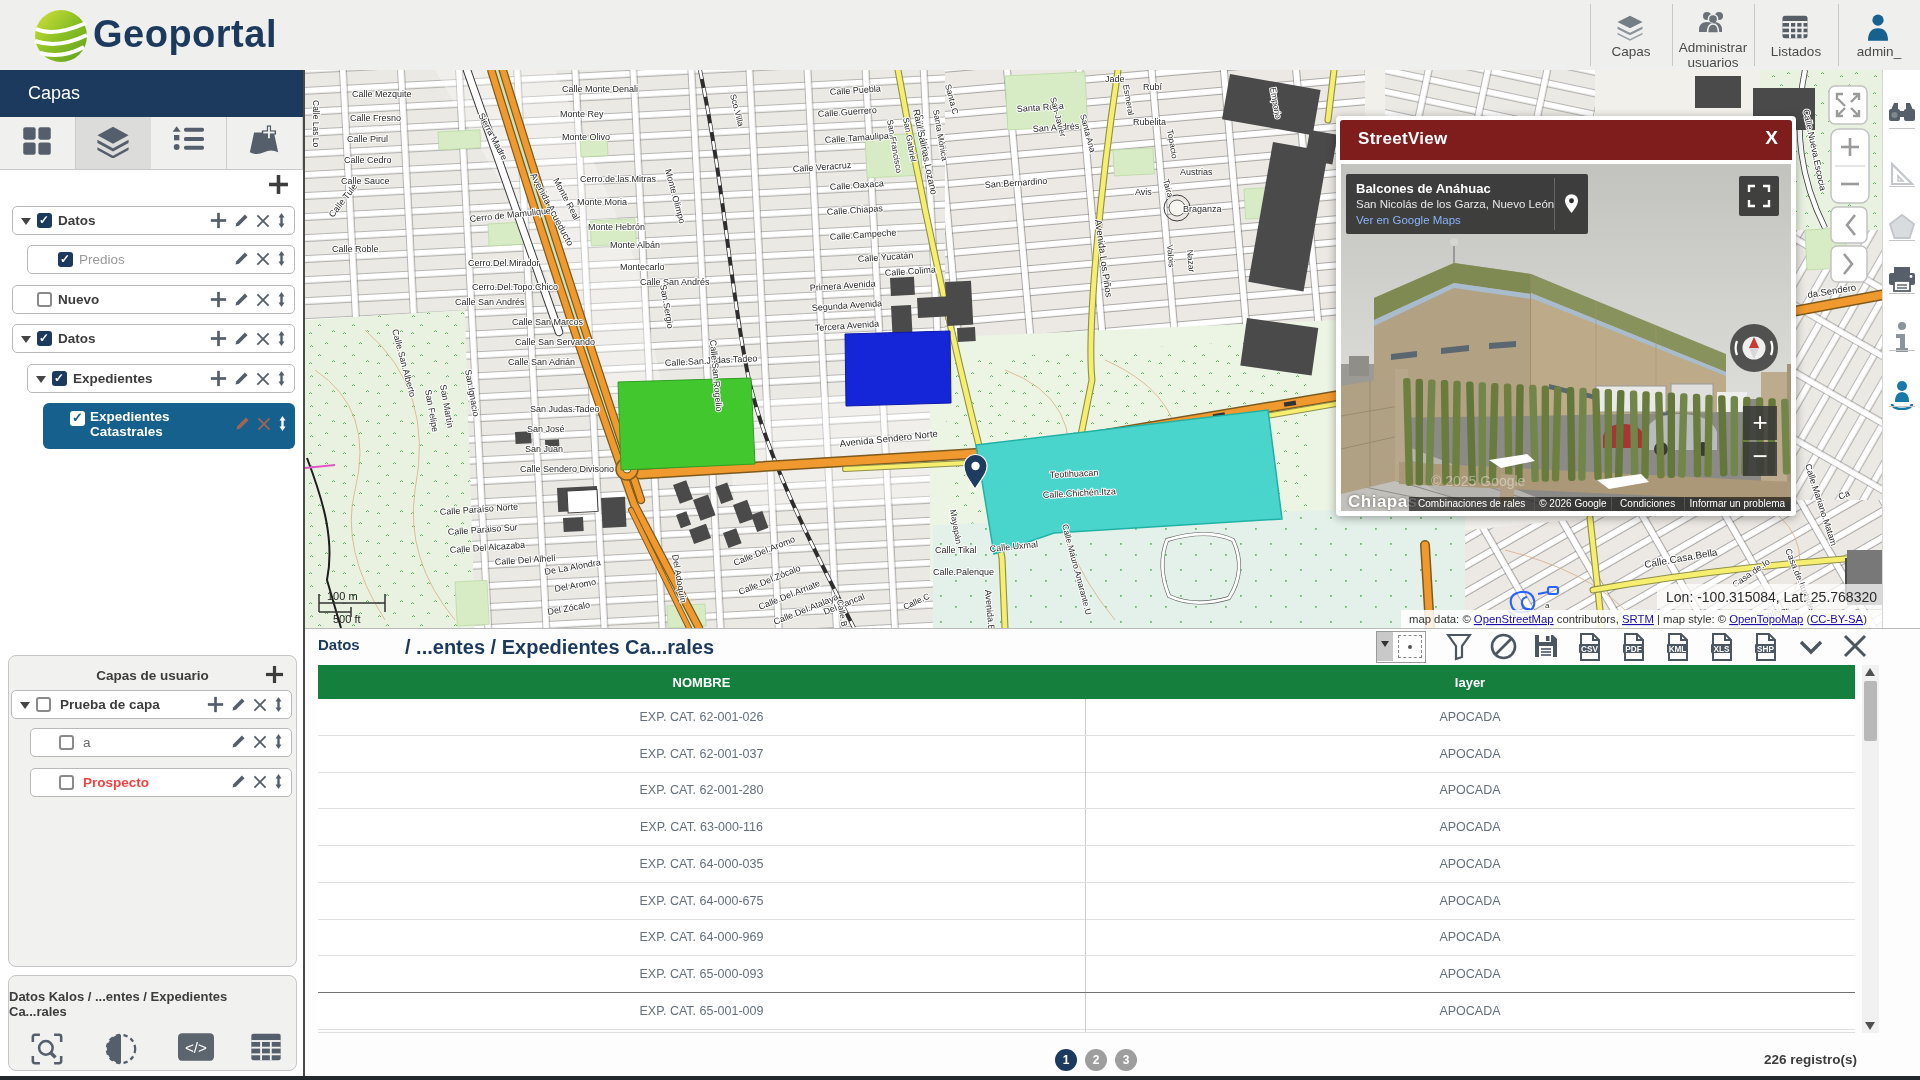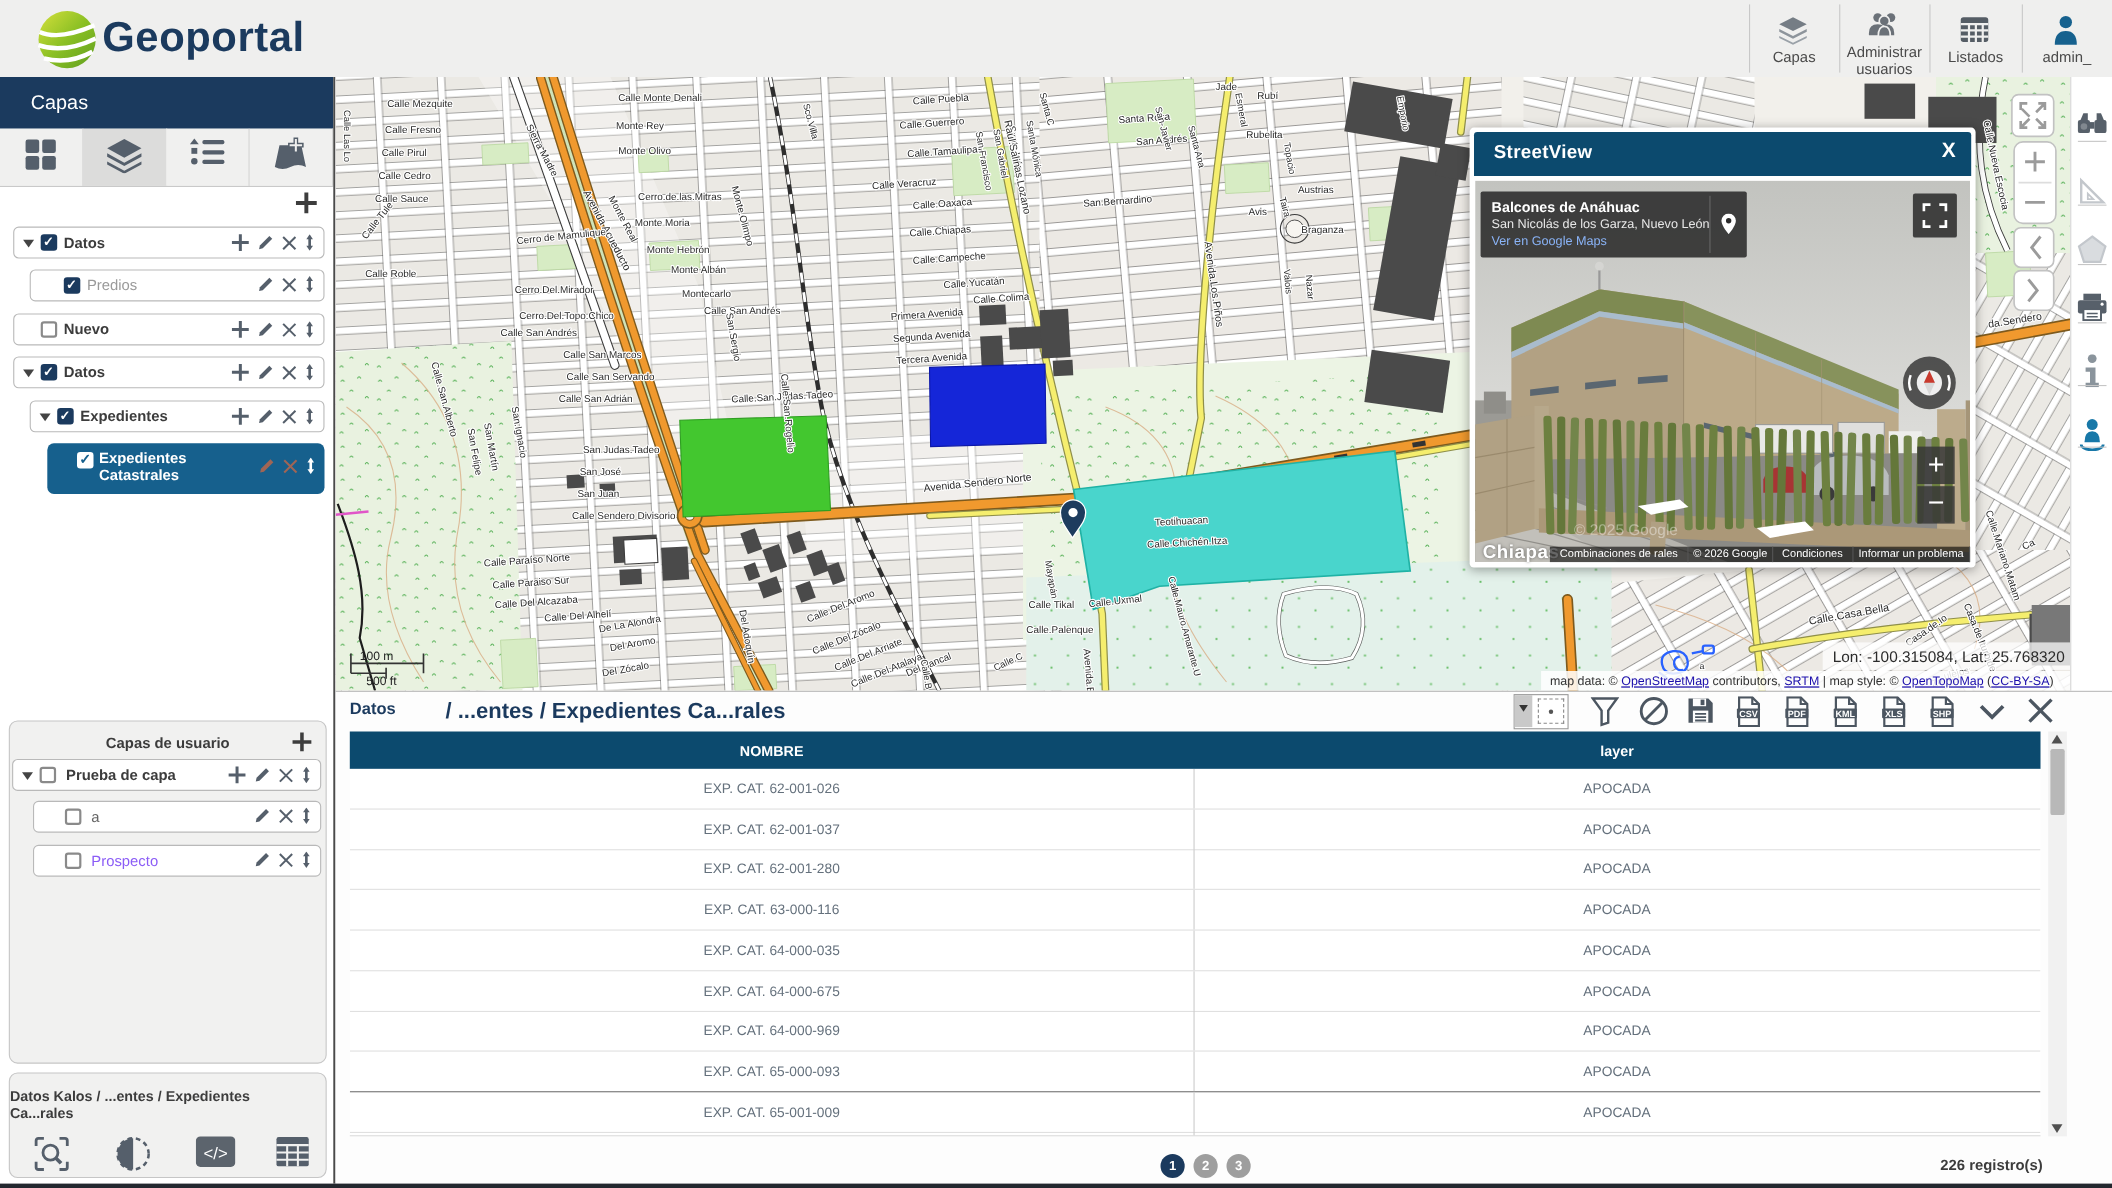--- a/index.html
+++ b/index.html
@@ -22,21 +22,21 @@
   .cb.off { background:#fff; border:2px solid #8a8a8a; }
   .cb.on:after { content:"✓"; color:#fff; font-size:12px; font-weight:bold; position:absolute; left:2px; top:0px; }
   .tri { position:absolute; top:11px; width:0; height:0; border-left:5px solid transparent; border-right:5px solid transparent; border-top:7px solid #444; }
   .acticons { position:absolute; right:8px; top:5px; }
   .panel { left:8px; width:289px; background:#f1f1f0; border:1px solid #c6c6c6; border-radius:8px; }
   #map { left:305px; top:70px; width:1577px; height:558px; background:#f2f0eb; overflow:hidden; }
   #rtb { left:1882px; top:70px; width:38px; height:558px; background:#fff; border-left:1px solid #d5d5d5; }
   .rdiv { width:26px; height:1px; background:#c6c6c6; }
   #tpanel { left:305px; top:628px; width:1615px; height:448px; background:#fdfdfd; border-top:1px solid #bbb; }
   #bottombar { left:0px; top:1076px; width:1920px; height:4px; background:#23272e; }
-  .navyhdr { background:#0c4a6e; color:#fff; font-weight:bold; font-size:13px; }
+  .navyhdr { background:#15803d; color:#fff; font-weight:bold; font-size:13px; }
   .cell { position:absolute; text-align:center; color:#64707c; font-size:12.5px; }
   .pgc { position:absolute; width:22px; height:22px; border-radius:50%; color:#fff; font-size:12px; font-weight:bold; text-align:center; line-height:22px; }
 
 </style>
 </head>
 <body>
 <div id="stage">
 <div id="header" class="abs">
       <svg class="abs" style="left:34px;top:9px" width="54" height="54" viewBox="0 0 54 54">
 <defs>
@@ -341,21 +341,21 @@
               </svg>
               <svg width="9" height="15" viewBox="0 0 12 20" fill="#555f6b">
                 <path d="M6 0 L10 6 L2 6 Z"></path>
                 <rect x="4.4" y="5" width="3.2" height="10"></rect>
                 <path d="M6 20 L10 14 L2 14 Z"></path>
               </svg>
             </span></div>
         </div>
         <div class="abs trow" style="top:112px;left:21px;width:262px">
           <div class="cb off" style="left:28px"></div>
-          <div class="lbl" style="left:52px;color:#8b5cf6;font-weight:normal">Prospecto</div>
+          <div class="lbl" style="left:52px;color:#ef4444;font-weight:bold">Prospecto</div>
           <div class="acticons"><span style="display:inline-flex;gap:7px;align-items:center">
               <svg width="15" height="15" viewBox="0 0 20 20" fill="#555f6b">
                 <path d="M2 18 L3 13.5 L14.5 2 L18 5.5 L6.5 17 Z"></path>
               </svg>
               <svg width="14" height="14" viewBox="0 0 20 20">
                 <g stroke="#555f6b" stroke-width="2.6">
                   <line x1="2" y1="2" x2="18" y2="18"></line>
                   <line x1="18" y1="2" x2="2" y2="18"></line>
                 </g>
               </svg>
@@ -700,21 +700,21 @@
           <line x1="1545" y1="68" x2="1545" y2="86"></line>
           <line x1="1530" y1="96" x2="1560" y2="96" stroke="#ddd" stroke-width="1.5"></line>
           <line x1="1536" y1="114" x2="1554" y2="114"></line>
         </g>
         <rect x="1526" y="137" width="36" height="36" rx="6" fill="#fff" stroke="#c2c2c2" stroke-width="1.5"></rect>
         <path d="M1550,145 l-8,10 l8,10" stroke="#9b9b9b" stroke-width="2.6" fill="none"></path>
         <rect x="1526" y="176" width="36" height="36" rx="6" fill="#fff" stroke="#c2c2c2" stroke-width="1.5"></rect>
         <path d="M1539,184 l8,10 l-8,10" stroke="#9b9b9b" stroke-width="2.6" fill="none"></path>
       </svg>
       <div class="abs" style="left:1031px;top:46px;width:460px;height:400px;background:#fff;border-radius:4px;box-shadow:0 2px 10px rgba(0,0,0,0.35)">
-        <div style="position:absolute;left:4px;top:4px;right:4px;height:40px;background:#0c4a6e;border-radius:3px 3px 0 0">
+        <div style="position:absolute;left:4px;top:4px;right:4px;height:40px;background:#7f1d1d;border-radius:3px 3px 0 0">
           <div style="position:absolute;left:18px;top:9px;color:#fff;font-size:17px;font-weight:bold;letter-spacing:0.3px">StreetView</div>
           <div style="position:absolute;right:14px;top:7px;color:#fff;font-size:19px;font-weight:bold">X</div>
         </div>
         <div style="position:absolute;left:5px;top:48px;width:450px;height:347px;overflow:hidden">
 <svg width="450" height="347" viewBox="0 0 450 347">
 <defs>
 <linearGradient id="sky" x1="0" y1="0" x2="0" y2="1">
                 <stop offset="0" stop-color="#c2c3bf"></stop>
                 <stop offset="0.65" stop-color="#dbdbd8"></stop>
                 <stop offset="1" stop-color="#e9e9e6"></stop>

